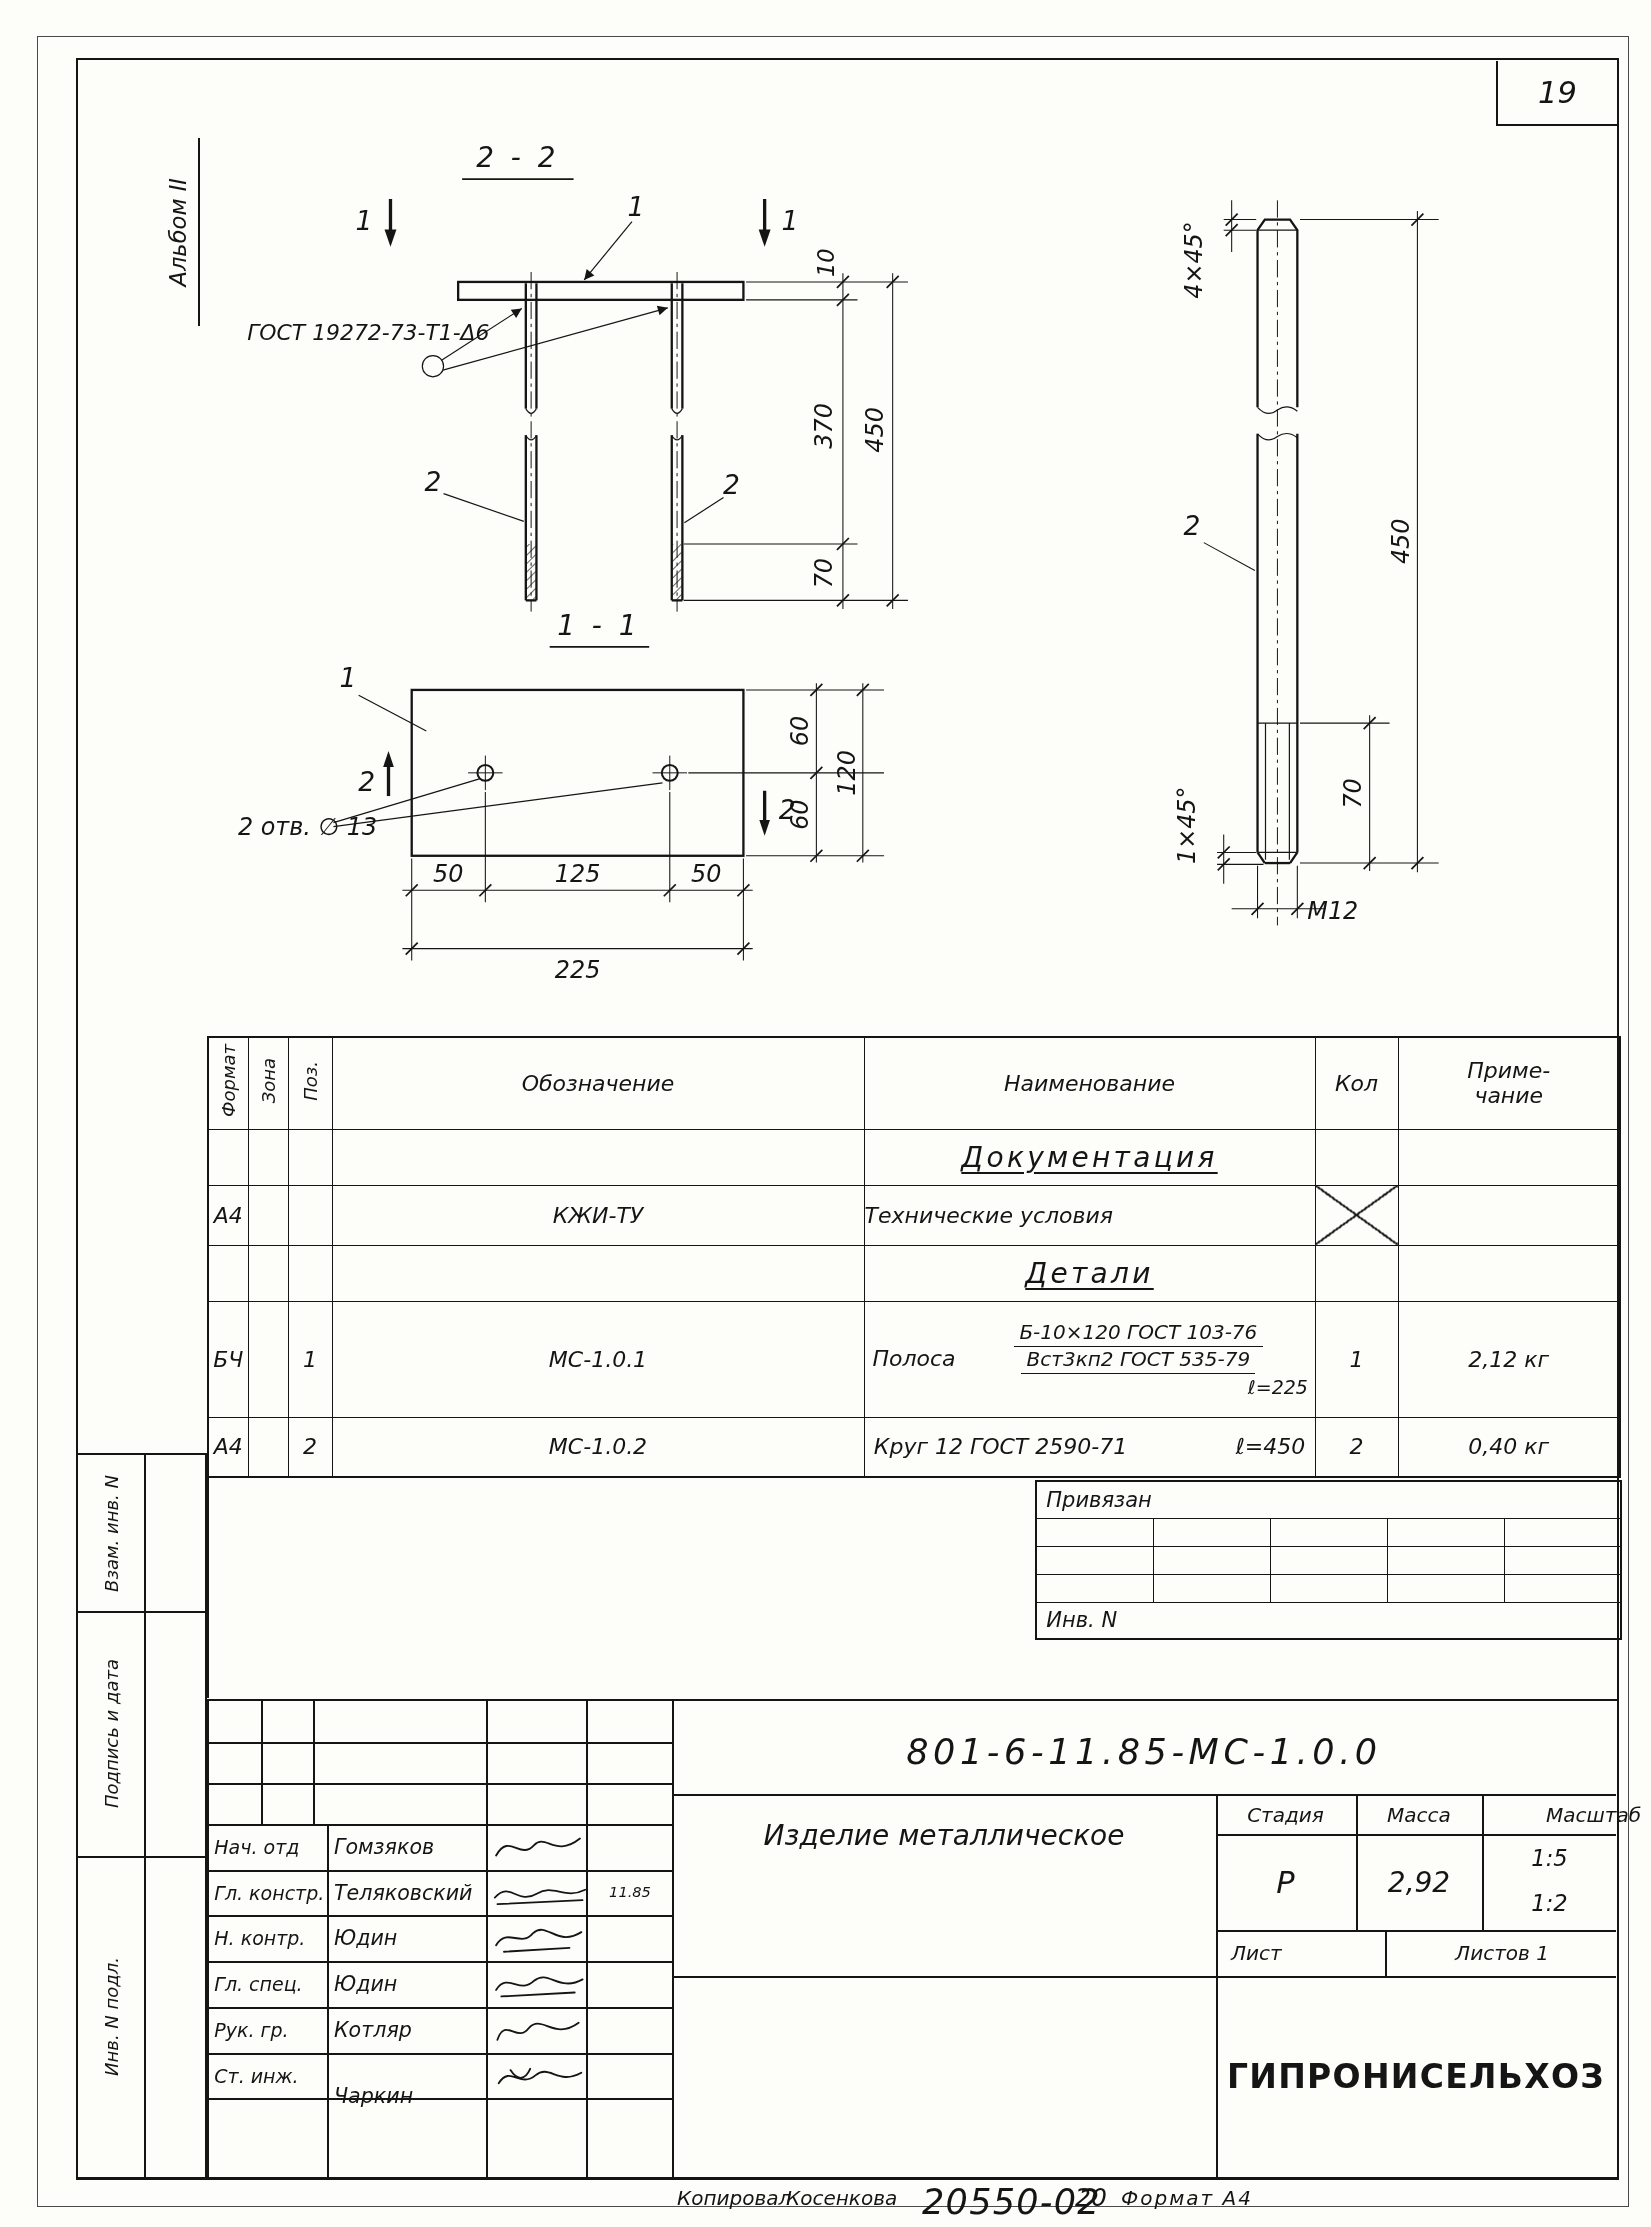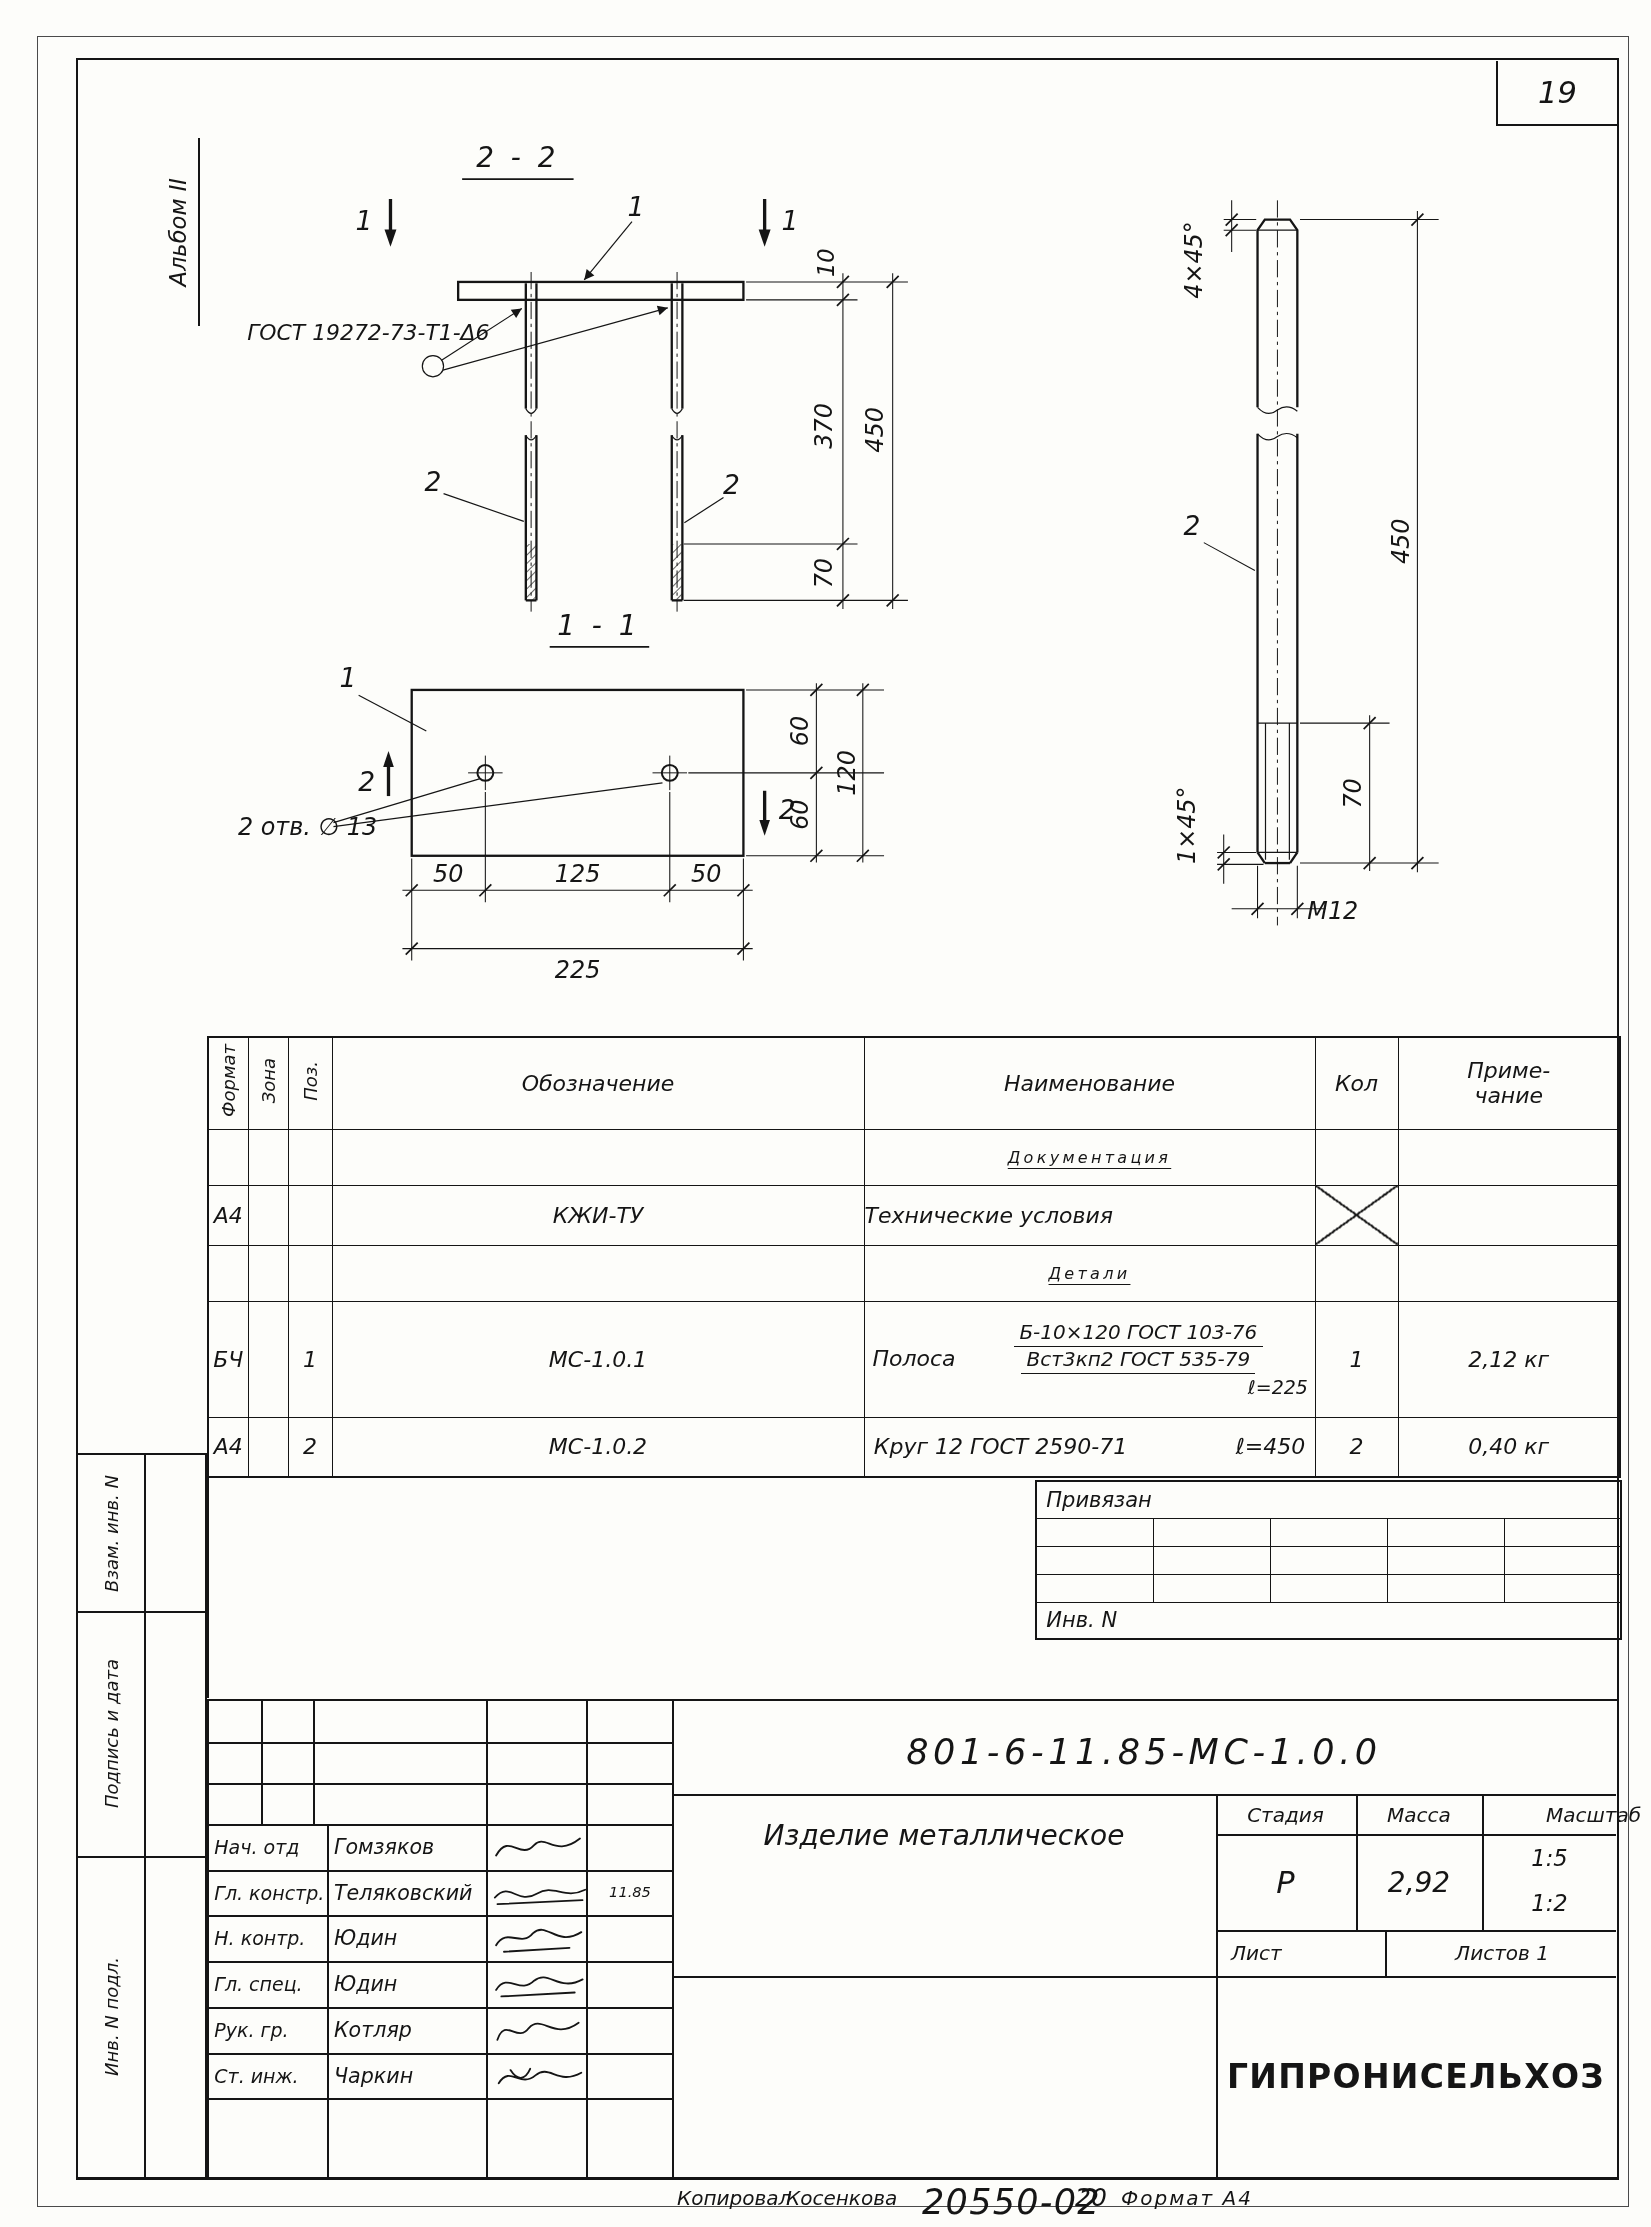--- a/index.html
+++ b/index.html
@@ -21,21 +21,21 @@
   .t33 { font-size:33px; } .t34 { font-size:34px; } .t36 { font-size:36px; }
   .t40 { font-size:40px; } .t42 { font-size:42px; letter-spacing:6px; }
 
   table.grid { border-collapse:collapse; table-layout:fixed; background:transparent; }
   table.grid th, table.grid td { border:1.5px solid #151515; font-style:italic; font-weight:normal;
     text-align:center; vertical-align:middle; padding:0; overflow:hidden; }
   .spec { position:absolute; left:207px; top:1036px; width:1412px; font-size:22px; border:2.3px solid #151515; }
   .spec th { font-size:22px; }
   .spec .small-v { font-size:18px; }
   .spec .left { text-align:left; padding-left:0;font-style:italic; }
-  .sect { text-decoration:underline; text-underline-offset:4.6px; letter-spacing:3.3px; font-size:16px; }
+  .sect { text-decoration:underline; text-underline-offset:4.6px; letter-spacing:3.3px; font-size:28px; }
   .crossed { background-image:
       linear-gradient(to top right, transparent calc(50% - 1px), #151515 calc(50% - 1px), #151515 calc(50% + 1px), transparent calc(50% + 1px)),
       linear-gradient(to bottom right, transparent calc(50% - 1px), #151515 calc(50% - 1px), #151515 calc(50% + 1px), transparent calc(50% + 1px)); }
   .polosa { display:flex; align-items:center; gap:6.6px; padding-left:8px; text-align:left; }
   .frac { display:flex; flex-direction:column; align-items:center; flex:1; font-size:20px; }
   .frac-top { border-bottom:1.7px solid #151515; padding:0 5.3px 2px; }
   .frac-bot { border-bottom:1.7px solid #151515; padding:0 5.3px 2px; }
   .frac-len { align-self:flex-end; font-size:19px; padding:1.3px 6.6px 0 0; }
   .krug { display:flex; justify-content:space-between; padding:0 9.3px; }
 
@@ -443,21 +443,21 @@
     <div class="tb-text tb-left" style="left:5.3px; top:169px; width:111px; height:46px; font-size:19px;">Гл. констр.</div>
     <div class="tb-text tb-left" style="left:125px; top:169px; width:151px; height:46px; font-size:20.6px;">Теляковский</div>
     <div class="tb-text" style="left:381px; top:174px; width:80px; height:33px; font-size:14.6px;">11.85</div>
     <div class="tb-text tb-left" style="left:5.3px; top:214px; width:111px; height:46px; font-size:19px;">Н. контр.</div>
     <div class="tb-text tb-left" style="left:125px; top:214px; width:151px; height:46px; font-size:20.6px;">Юдин</div>
     <div class="tb-text tb-left" style="left:5.3px; top:260px; width:111px; height:46px; font-size:19px;">Гл. спец.</div>
     <div class="tb-text tb-left" style="left:125px; top:260px; width:151px; height:46px; font-size:20.6px;">Юдин</div>
     <div class="tb-text tb-left" style="left:5.3px; top:306px; width:111px; height:46px; font-size:19px;">Рук. гр.</div>
     <div class="tb-text tb-left" style="left:125px; top:306px; width:151px; height:46px; font-size:20.6px;">Котляр</div>
     <div class="tb-text tb-left" style="left:5.3px; top:352px; width:111px; height:46px; font-size:19px;">Ст. инж.</div>
-    <div class="tb-text tb-left" style="left:125px; top:352px; width:151px; height:46px; font-size:20.6px;">Чаркин</div>
+    <div class="tb-text tb-left" style="left:125px; top:372px; width:151px; height:46px; font-size:20.6px;">Чаркин</div>
 
     <svg class="abs" style="left:281px; top:127px;" width="100" height="38" viewBox="0 0 150 58">
         <path d="M8,42 C28,6 44,50 66,26 C84,8 98,46 136,16" stroke="#151515" stroke-width="2.8" fill="none" stroke-linecap="round"></path>
       </svg>
     <svg class="abs" style="left:281px; top:173px;" width="100" height="38" viewBox="0 0 150 58">
         <path d="M6,36 C30,10 40,48 70,30 C96,14 112,40 144,24 M10,46 L140,40" stroke="#151515" stroke-width="2.6" fill="none" stroke-linecap="round"></path>
       </svg>
     <svg class="abs" style="left:281px; top:218px;" width="100" height="38" viewBox="0 0 150 58">
         <path d="M8,40 C24,12 46,44 64,22 C86,2 100,44 138,20 M20,50 L120,44" stroke="#151515" stroke-width="2.8" fill="none" stroke-linecap="round"></path>
       </svg>

